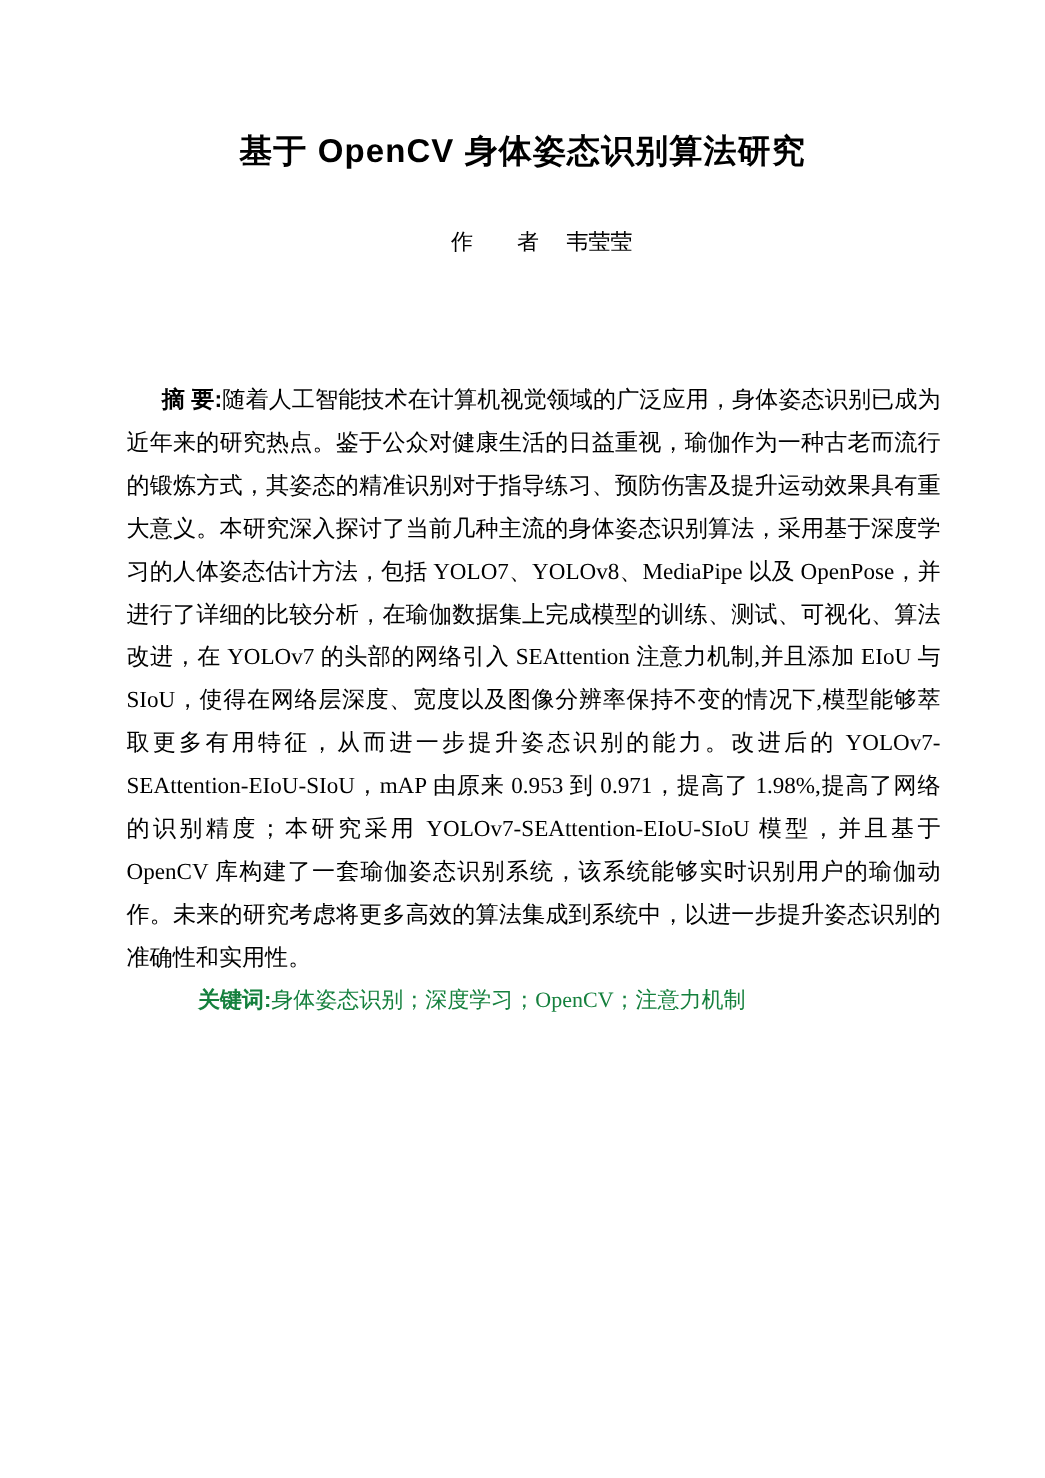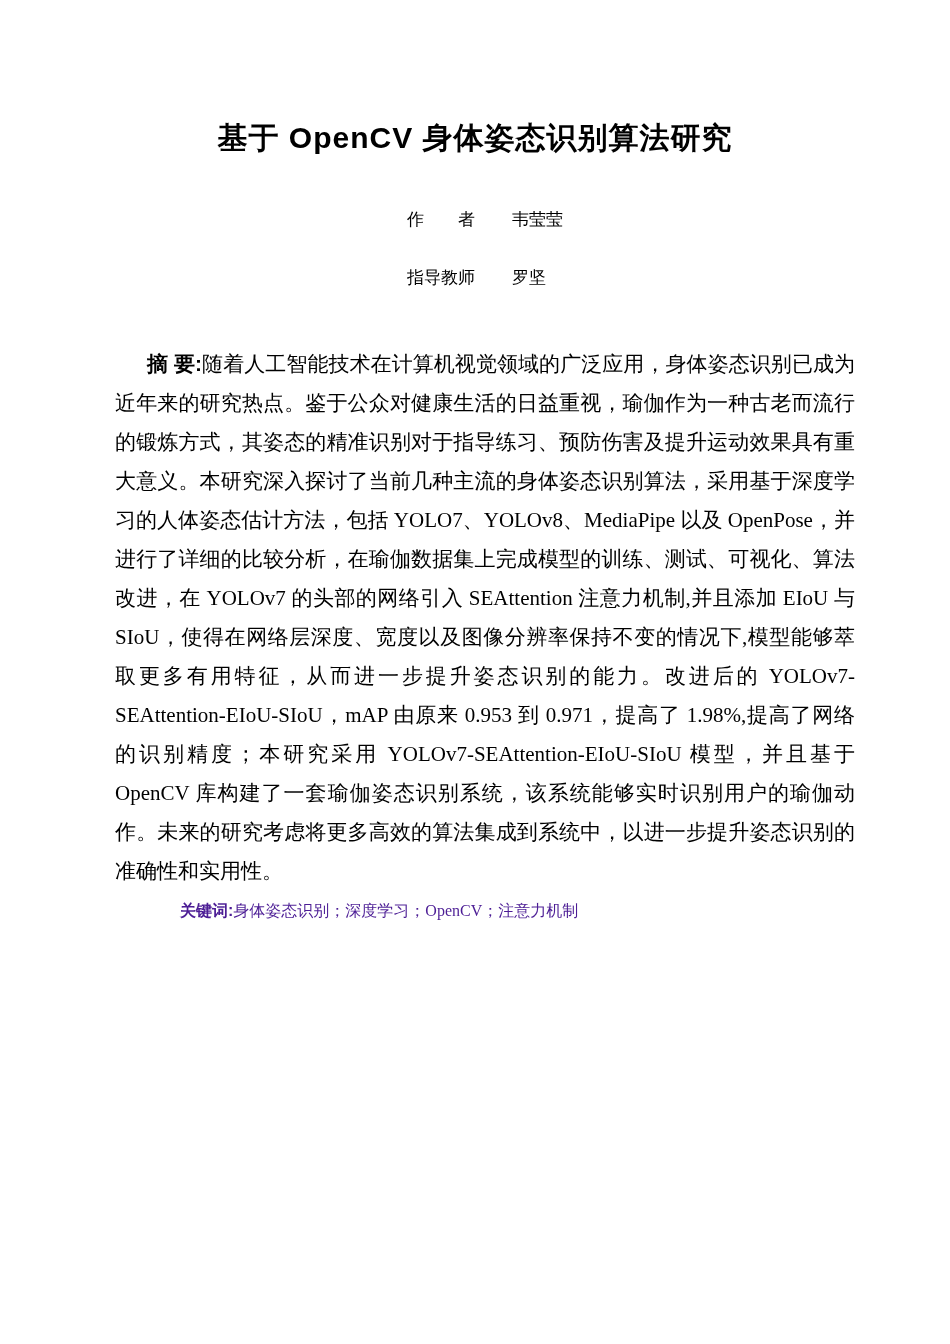--- a/index.html
+++ b/index.html
@@ -26,21 +26,21 @@
     font-family: "Liberation Sans", sans-serif;
     font-weight: bold;
     font-size: 30px;
     line-height: 40px;
     letter-spacing: 1px;
     color: #000000;
   }
   .byline-row {
     position: absolute;
     left: 390px;
-    font-size: 17px;
+    font-size: 20px;
     line-height: 30px;
     white-space: pre;
     color: #000000;
     font-family: Liberation Serif, serif;
   }
   .byline-author  { top: 175px; }
   .byline-advisor { top: 233px; }
   .byline-label {
     display: inline-block;
     min-width: 90px;
@@ -63,24 +63,24 @@
     color: #000000;
   }
   .bold-label {
     font-family: "Liberation Sans", sans-serif;
     font-weight: bold;
     white-space: pre;
     margin-left: 32px;
   }
   .keywords-par {
     margin: 0;
-    font-size: 16px;
+    font-size: 20px;
     line-height: 39px;
     text-indent: 33px;
-    color: #4c1d95;
+    color: #15803d;
   }
   .page-number {
     position: absolute;
     top: 1242px;
     left: 0;
     width: 100%;
     text-align: center;
     font-size: 16px;
     line-height: 20px;
     color: #3a3a3a;
@@ -91,23 +91,20 @@
 <body>
 
 <div class="page">
 
   <h1 class="doc-title">基于 OpenCV 身体姿态识别算法研究</h1>
 
   <div class="byline-row byline-author">
     <span class="byline-label">作　　者</span><span class="byline-name">韦莹莹</span>
   </div>
 
-  <div class="byline-row byline-advisor">
-    <span class="byline-label">指导教师</span><span class="byline-name">罗坚</span>
-  </div>
 
   <div class="body-block">
     <p class="abstract-par"><span class="bold-label">摘 要:</span><span>随着人工智能技术在计算机视觉领域的广泛应用，身体姿态识别已成为近年来的研究热点。鉴于公众对健康生活的日益重视，瑜伽作为一种古老而流行的锻炼方式，其姿态的精准识别对于指导练习、预防伤害及提升运动效果具有重大意义。本研究深入探讨了当前几种主流的身体姿态识别算法，采用基于深度学习的人体姿态估计方法，包括 YOLO7、YOLOv8、MediaPipe 以及 OpenPose，并进行了详细的比较分析，在瑜伽数据集上完成模型的训练、测试、可视化、算法改进，在 YOLOv7 的头部的网络引入 SEAttention 注意力机制,并且添加 EIoU 与 SIoU，使得在网络层深度、宽度以及图像分辨率保持不变的情况下,模型能够萃取更多有用特征，从而进一步提升姿态识别的能力。改进后的 YOLOv7-SEAttention-EIoU-SIoU，mAP 由原来 0.953 到 0.971，提高了 1.98%,提高了网络的识别精度；本研究采用 YOLOv7-SEAttention-EIoU-SIoU 模型，并且基于 OpenCV 库构建了一套瑜伽姿态识别系统，该系统能够实时识别用户的瑜伽动作。未来的研究考虑将更多高效的算法集成到系统中，以进一步提升姿态识别的准确性和实用性。</span></p>
 
     <p class="keywords-par"><span class="bold-label">关键词:</span><span>身体姿态识别；深度学习；OpenCV；注意力机制</span></p>
   </div>
 
   <div class="page-number">I</div>
 
 </div>

